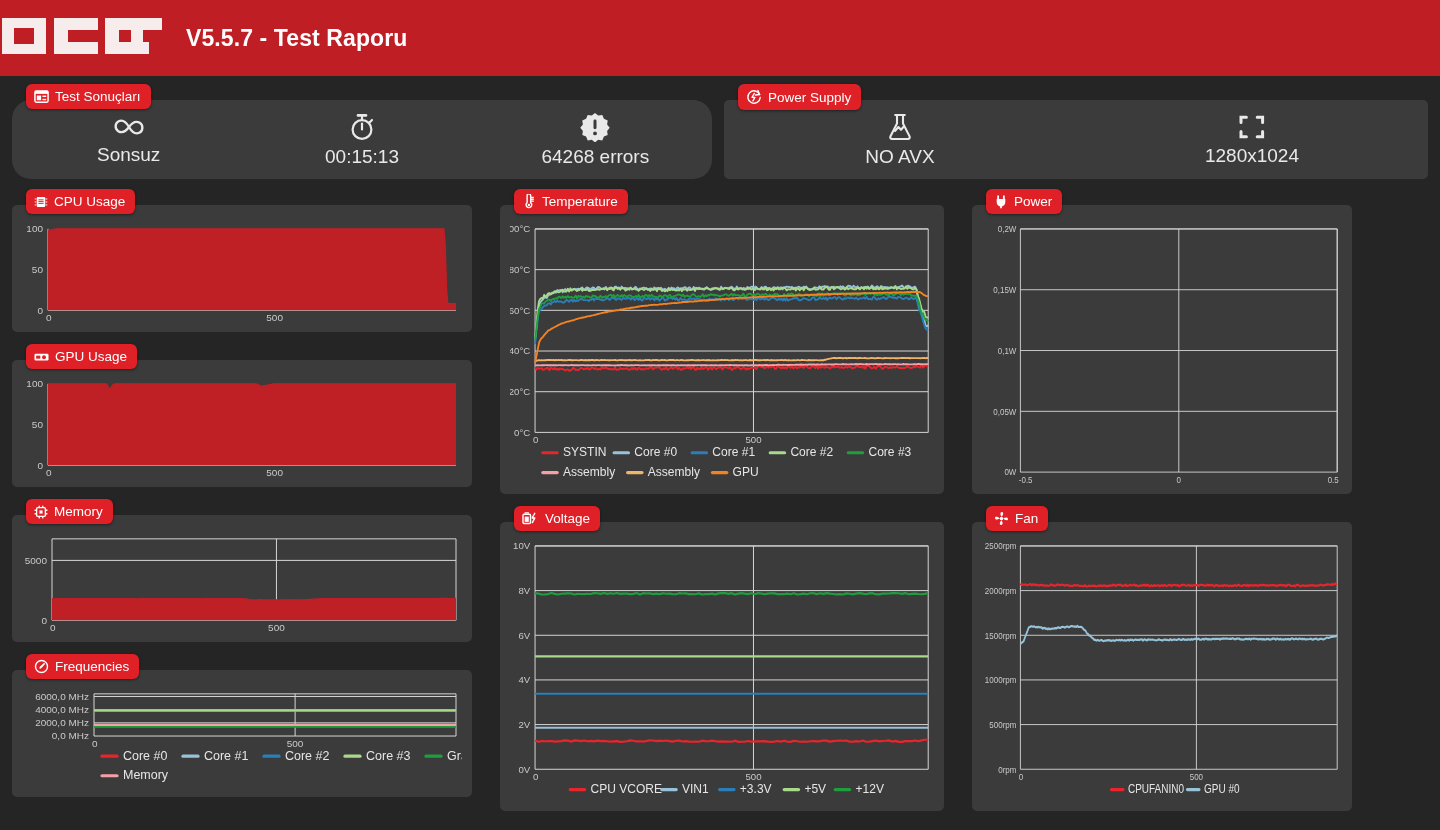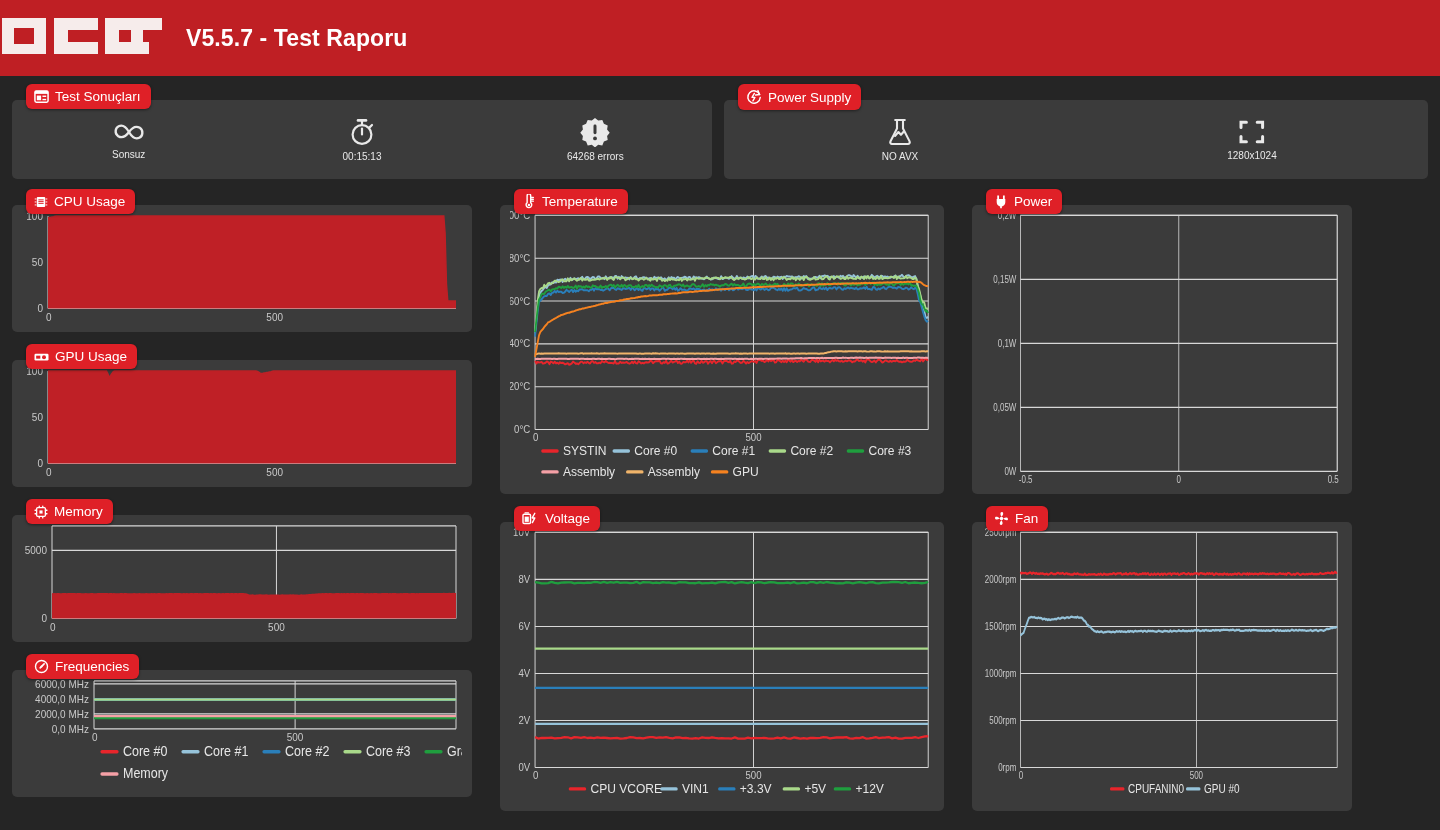--- a/index.html
+++ b/index.html
@@ -51,50 +51,50 @@
   }
   .badge svg { display: block; }
 
   
   .top-row {
     display: flex;
     gap: 12px;
     padding: 24px 12px 0 12px;
   }
   .summary-card { flex: 0 0 auto; height: 79px; }
-  #test-results-card { width: 700px; }
+  #test-results-card { width: 700px; border-radius: 19px; }
   #power-supply-card { width: 704px; }
   .summary-items {
     display: flex;
     height: 100%;
     align-items: center;
   }
   .summary-item {
     flex: 1;
     display: flex;
     flex-direction: column;
     align-items: center;
     justify-content: center;
     gap: 4px;
   }
-  .summary-item .sv { color: #e9e9e9; font-size: 10px; }
+  .summary-item .sv { color: #e9e9e9; font-size: 19px; }
   .summary-item svg { display: block; }
 
   
   .grid {
     display: flex;
     gap: 12px;
     padding: 26px 12px 0 12px;
   }
   .col { display: flex; flex-direction: column; gap: 28px; }
   .col-left  { width: 460px; }
   .col-mid   { width: 460px; }
   .col-right { width: 396px; }
 
-  .chart-card { padding: 2px 10px 8px 10px; }
+  .chart-card { padding: 16px 10px 8px 10px; }
   .h-small { height: 127px; }
   .h-tall  { height: 289px; margin-left: 16px; }
 
   .plot { width: 100%; height: 100%; display: block; }
 
   
   .ax { fill: #c9c9c9; font-size: 10px; font-family: "Liberation Sans", sans-serif; }
   .ax-r { text-anchor: end; }
   .lg { fill: #e6e6e6; font-size: 12.5px; font-family: "Liberation Sans", sans-serif; }
   .gl { stroke: #d8d8d8; stroke-width: 1; }

